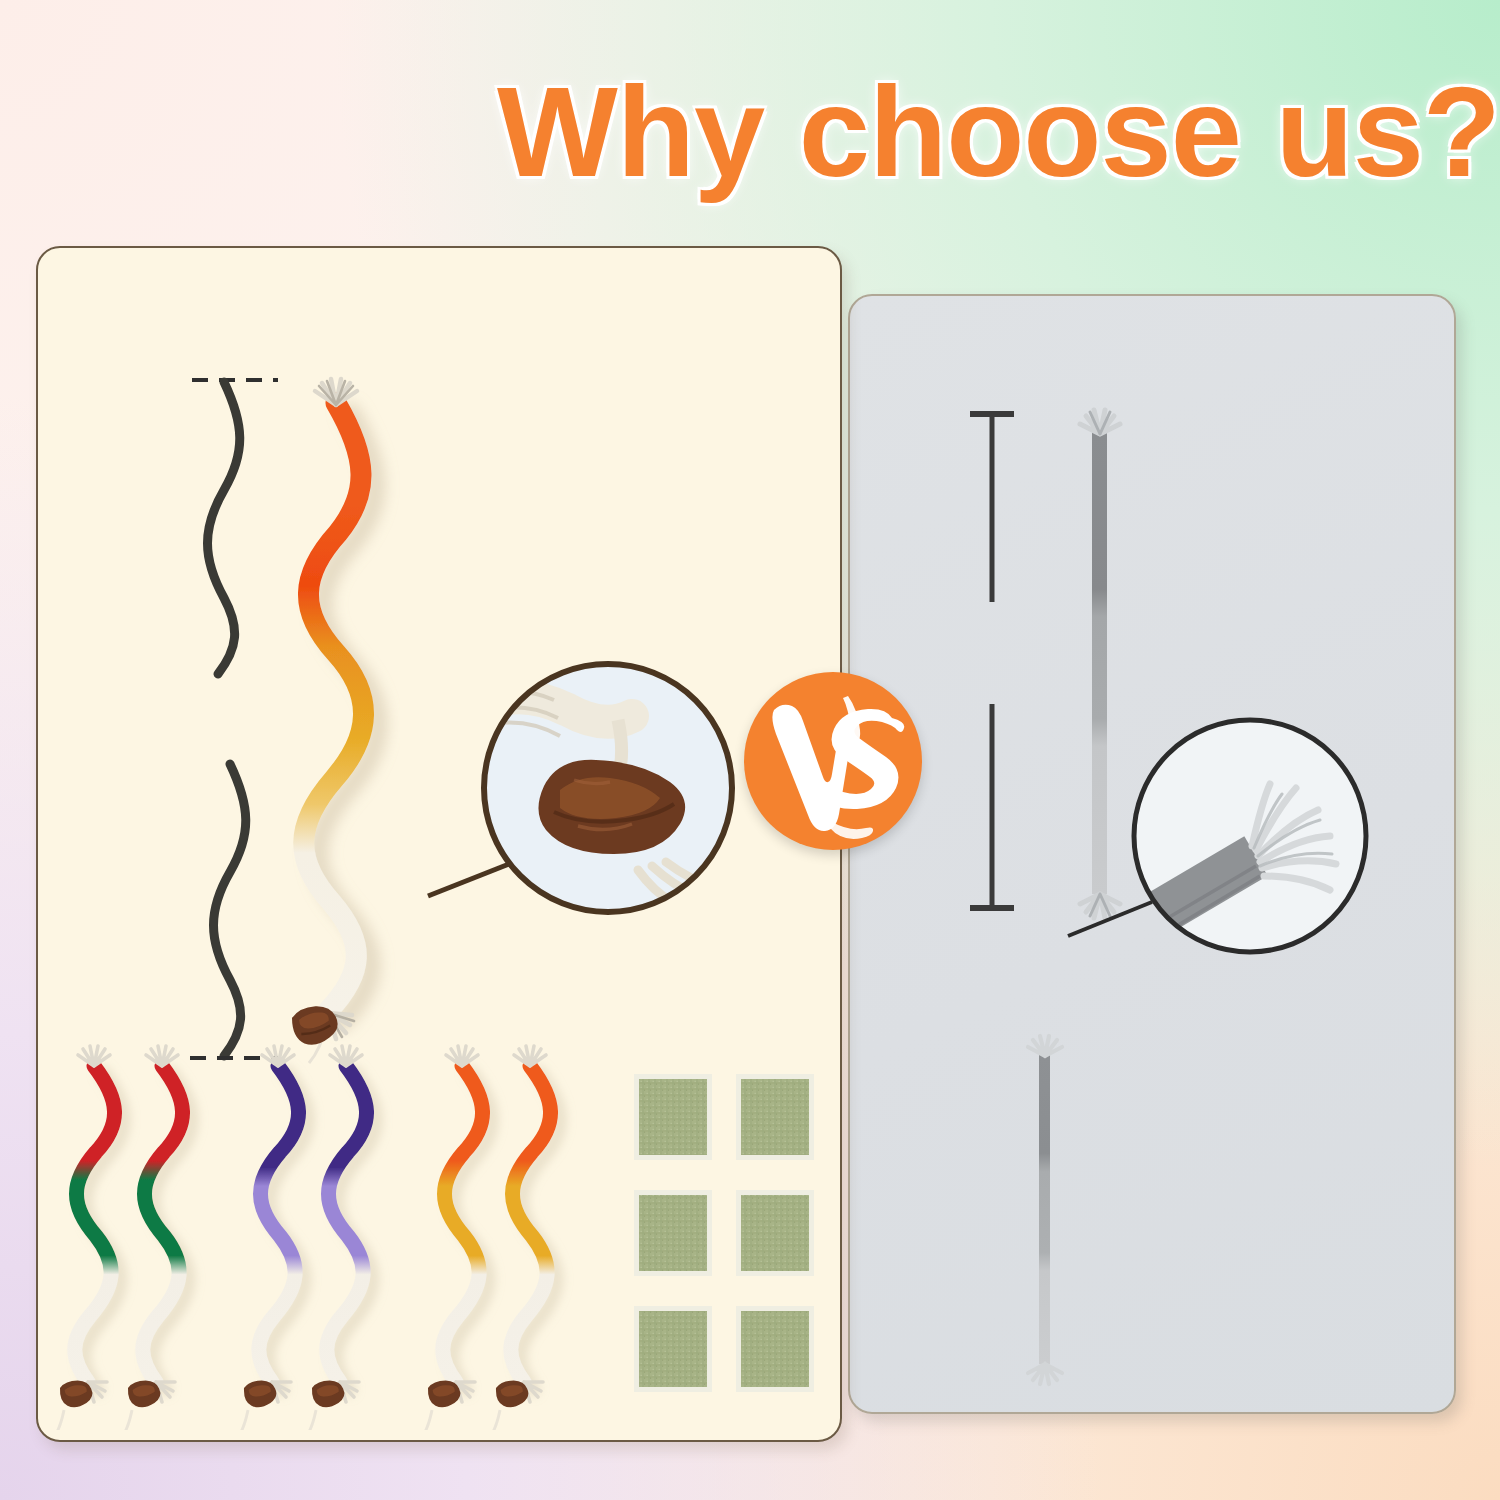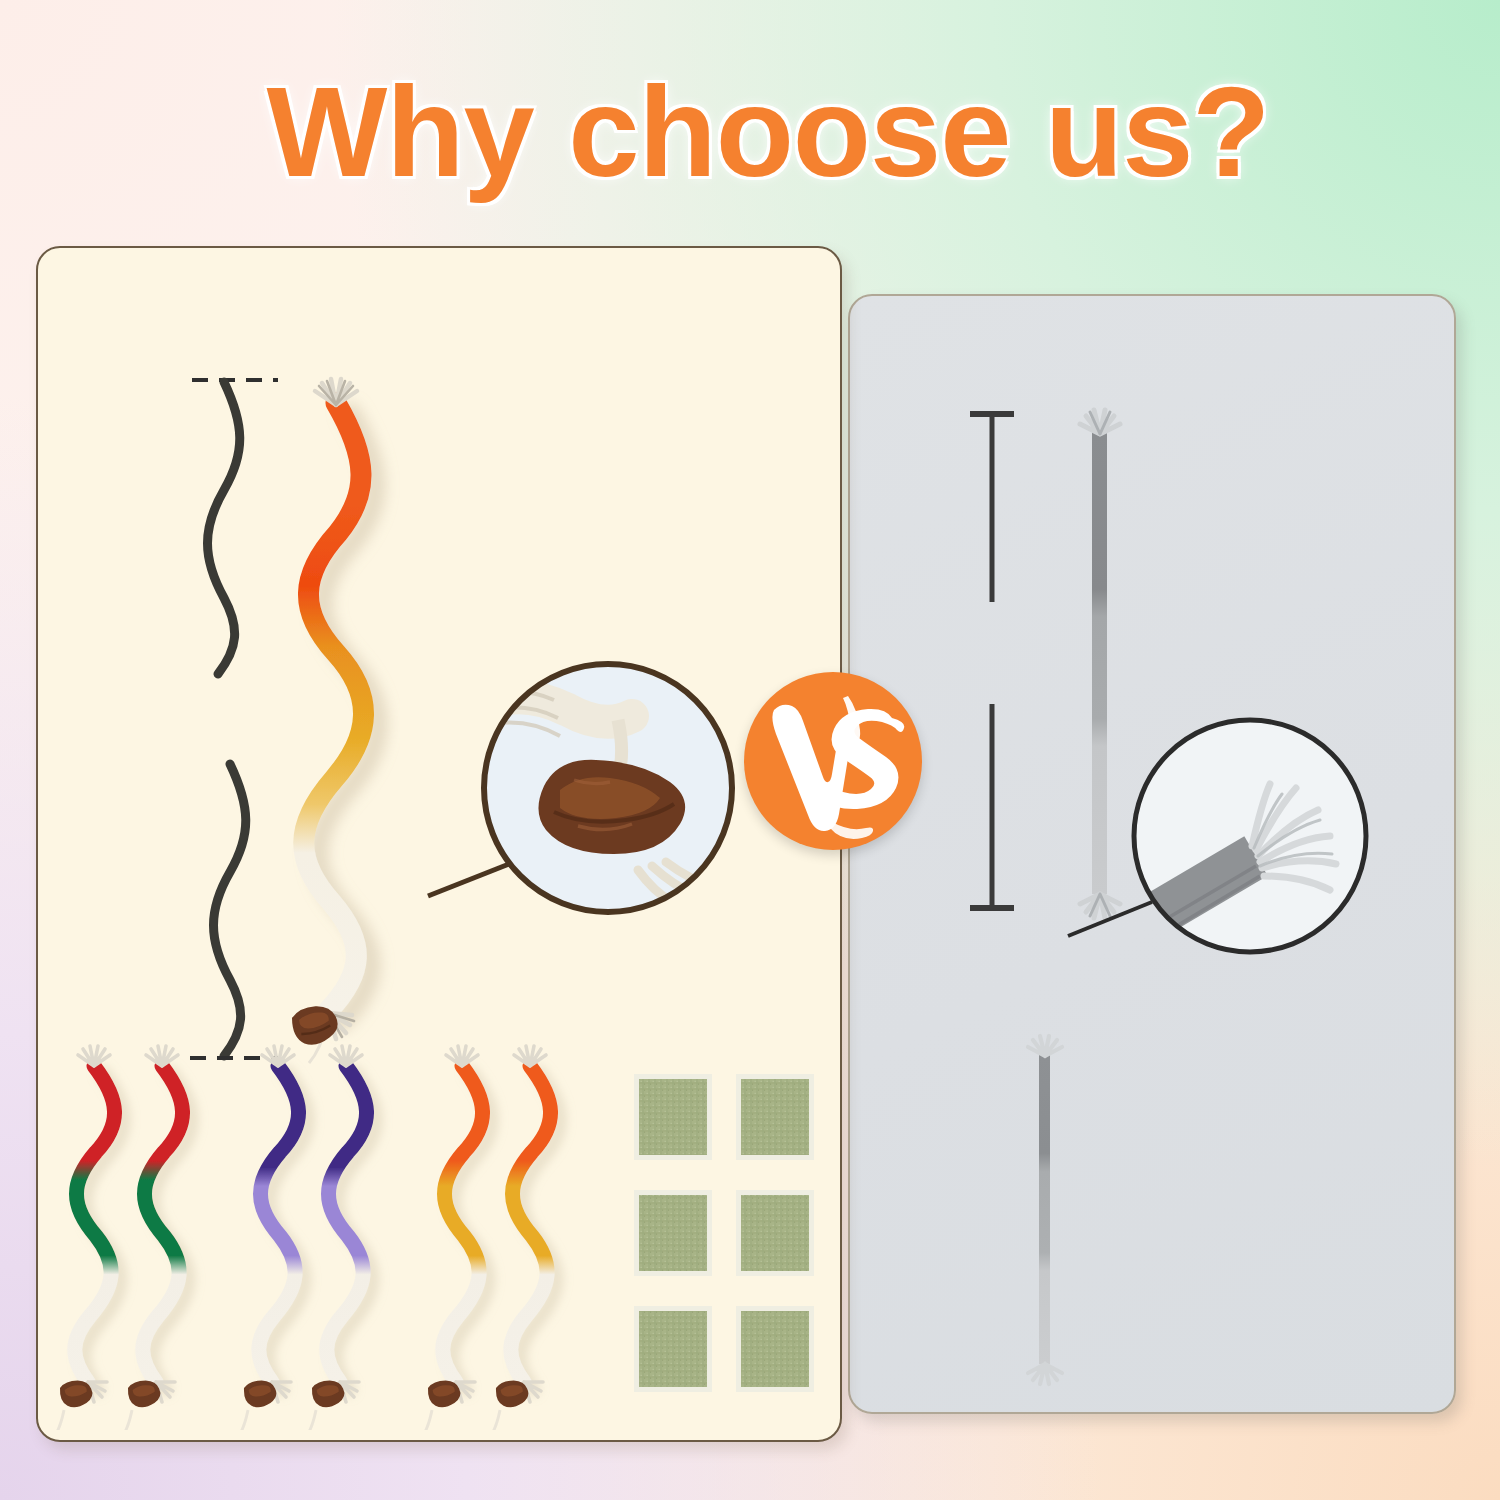--- a/index.html
+++ b/index.html
@@ -24,21 +24,21 @@
       radial-gradient(circle at 0% 0%,     #fdeee9 0%,   #fdf2ee 30%, rgba(253,242,238,0) 60%),
       linear-gradient(135deg, #fdf1ec 0%, #fcf5ef 45%, #fbeee2 100%);
   }
 
   
   #headline {
     position: absolute;
     top: 58px;
     left: 0;
     width: 1500px;
-    text-align: center;
+    text-align: right;
     font-size: 128px;
     font-weight: bold;
     letter-spacing: -1px;
     color: #f5812f;
     text-shadow:
        3px  3px 0 #fff,  -3px  3px 0 #fff,
        3px -3px 0 #fff,  -3px -3px 0 #fff,
        0 0 14px rgba(255,255,255,.95);
     white-space: nowrap;
     padding-left: 36px;

